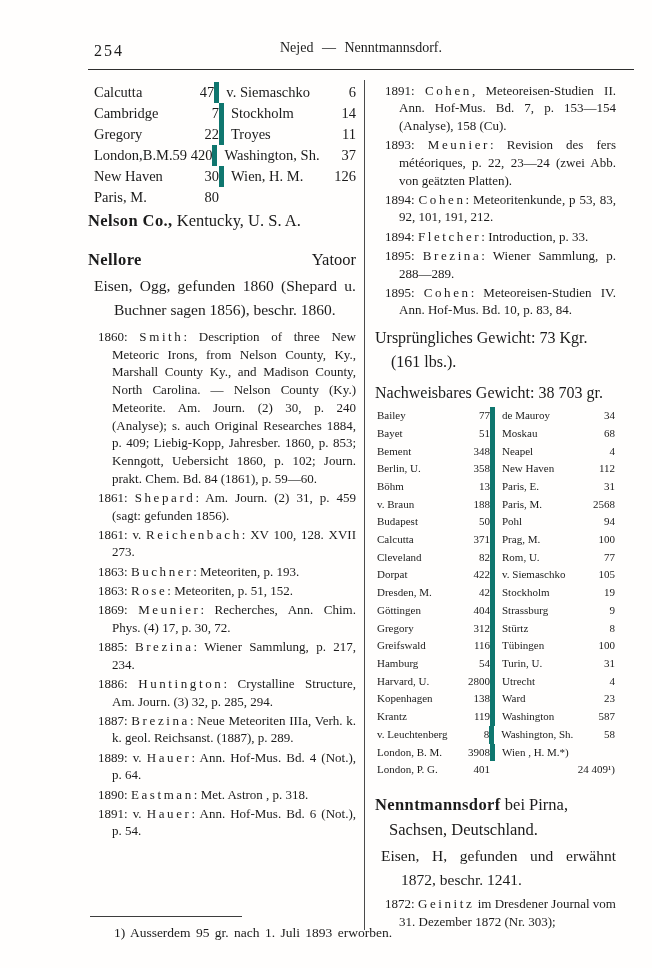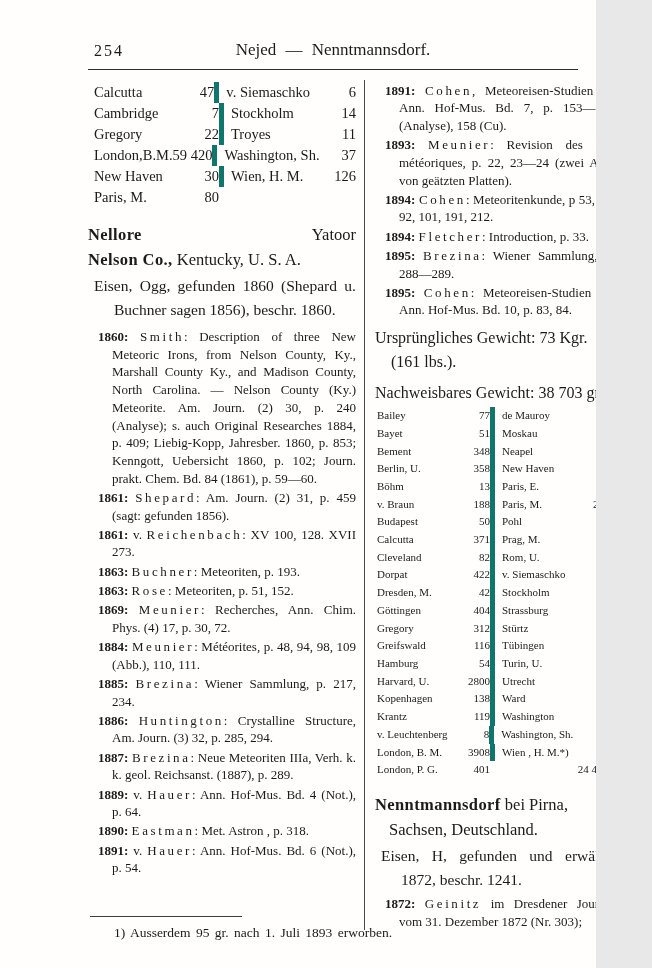--- a/index.html
+++ b/index.html
@@ -1,28 +1,28 @@
 <!DOCTYPE html>
 <html><head>
 <meta charset="utf-8">
 <style>
   html,body{margin:0;padding:0;background:#e8e8e8;}
   .page{
     position:relative;
-    width:596px;height:968px;
+    width:652px;height:968px;
     background:#fffefd;
     color:#1b1b1b;
     font-family:"Liberation Serif", serif;
     box-sizing:border-box;
     overflow:hidden;
   }
   
   .header{position:relative;margin:40px 18px 0 88px;height:24px;}
   .pagenum{position:absolute;left:6px;top:2px;font-size:16px;letter-spacing:2px;}
-  .running-title{position:absolute;left:0;right:0;text-align:center;font-size:17px;word-spacing:5px;}
+  .running-title{position:absolute;left:0;right:0;text-align:center;font-size:14px;word-spacing:5px;}
   .header-rule{margin:5px 18px 0 88px;border-top:1.5px solid #2e2e2e;height:0;}
   
   .content{display:flex;margin:10px 18px 0 88px;align-items:stretch;}
   .col-left{width:276px;padding-right:8px;box-sizing:border-box;}
   .col-right{width:252px;padding-left:10px;border-left:1px solid #4a4a4a;box-sizing:border-box;}
   
   .wtable{margin:2px 0 0 6px;}
   .trow{display:flex;align-items:baseline;}
   .tcell{white-space:nowrap;}
   .tcell.name{flex:1 1 0;overflow:visible;}
@@ -35,21 +35,21 @@
   
   .entry-head{font-size:16.5px;line-height:25px;margin-top:14px;}
   .entry-head .bold{font-weight:bold;letter-spacing:.4px;}
   .entry-head.flexhead{display:flex;justify-content:space-between;}
   .entry-head.hang{padding-left:14px;text-indent:-14px;margin-top:13px;}
   .desc{font-size:15.5px;line-height:24px;margin:2px 0 0 0;padding-left:26px;text-indent:-20px;text-align:justify;}
   .weight{font-size:16px;line-height:24px;margin:7px 0 0 0;padding-left:16px;text-indent:-16px;}
   
   .biblist{margin-top:6px;}
   .bib{font-size:13px;line-height:17.7px;margin:1.5px 0 0 0;padding-left:24px;text-indent:-14px;text-align:justify;}
-  .byear{font-weight:700;}
+  .byear{font-weight:400;}
   .bauthor{letter-spacing:2.6px;}
   
   .footer{position:absolute;left:88px;top:916px;width:540px;}
   .footnote-rule{width:152px;border-top:1px solid #3d3d3d;height:0;margin-left:2px;}
   .footnote{font-size:13.5px;line-height:20px;margin:6px 0 0 26px;word-spacing:2px;}
 </style>
 </head>
 <body>
 
 <div class="page">
@@ -95,39 +95,38 @@
             <span class="tcell num">126</span>
           </div>
           <div class="trow">
             <span class="tcell name">Paris, M.</span>
             <span class="tcell num">80</span>
             <span class="tcell name div"></span>
             <span class="tcell num"></span>
           </div>
         </div>
 
+      <div class="entry-head" style="margin-top:0">
+        <span class="bold">Nelson Co.,</span><span> Kentucky, U. S. A.</span>
+      </div>
+
       <div class="entry-head flexhead">
         <span class="bold">Nellore</span>
         <span>Yatoor</span>
-      </div>
-
-      <div class="entry-head" style="margin-top:0">
-        <span class="bold">Nelson Co.,</span><span> Kentucky, U. S. A.</span>
       </div>
 
       <p class="desc">Eisen, Ogg, gefunden 1860 (Shepard u. Buchner sagen 1856), beschr. 1860.</p>
 
       <div class="biblist" id="bib-left">
           <p class="bib"><span class="byear">1860: </span><span class="bauthor">Smith</span><span class="brest">: Description of three New Meteoric Irons, from Nelson County, Ky., Marshall County Ky., and Madison County, North Carolina. — Nelson County (Ky.) Meteorite. Am. Journ. (2) 30, p. 240 (Analyse); s. auch Original Researches 1884, p. 409; Liebig-Kopp, Jahresber. 1860, p. 853; Kenngott, Uebersicht 1860, p. 102; Journ. prakt. Chem. Bd. 84 (1861), p. 59—60.</span></p>
           <p class="bib"><span class="byear">1861: </span><span class="bauthor">Shepard</span><span class="brest">: Am. Journ. (2) 31, p. 459 (sagt: gefunden 1856).</span></p>
           <p class="bib"><span class="byear">1861: </span><span class="bpre">v. </span><span class="bauthor">Reichenbach</span><span class="brest">: XV 100, 128. XVII 273.</span></p>
           <p class="bib"><span class="byear">1863: </span><span class="bauthor">Buchner</span><span class="brest">: Meteoriten, p. 193.</span></p>
           <p class="bib"><span class="byear">1863: </span><span class="bauthor">Rose</span><span class="brest">: Meteoriten, p. 51, 152.</span></p>
           <p class="bib"><span class="byear">1869: </span><span class="bauthor">Meunier</span><span class="brest">: Recherches, Ann. Chim. Phys. (4) 17, p. 30, 72.</span></p>
-          <p class="bib"><span class="byear">1884: </span><span class="bauthor">Meunier</span><span class="brest">: Météorites, p. 48, 94, 98, 109 (Abb.), 110, 111.</span></p>
           <p class="bib"><span class="byear">1885: </span><span class="bauthor">Brezina</span><span class="brest">: Wiener Sammlung, p. 217, 234.</span></p>
           <p class="bib"><span class="byear">1886: </span><span class="bauthor">Huntington</span><span class="brest">: Crystalline Structure, Am. Journ. (3) 32, p. 285, 294.</span></p>
           <p class="bib"><span class="byear">1887: </span><span class="bauthor">Brezina</span><span class="brest">: Neue Meteoriten IIIa, Verh. k. k. geol. Reichsanst. (1887), p. 289.</span></p>
           <p class="bib"><span class="byear">1889: </span><span class="bpre">v. </span><span class="bauthor">Hauer</span><span class="brest">: Ann. Hof-Mus. Bd. 4 (Not.), p. 64.</span></p>
           <p class="bib"><span class="byear">1890: </span><span class="bauthor">Eastman</span><span class="brest">: Met. Astron , p. 318.</span></p>
           <p class="bib"><span class="byear">1891: </span><span class="bpre">v. </span><span class="bauthor">Hauer</span><span class="brest">: Ann. Hof-Mus. Bd. 6 (Not.), p. 54.</span></p>
         </div>
     </div>
 
     <div class="col-right">

